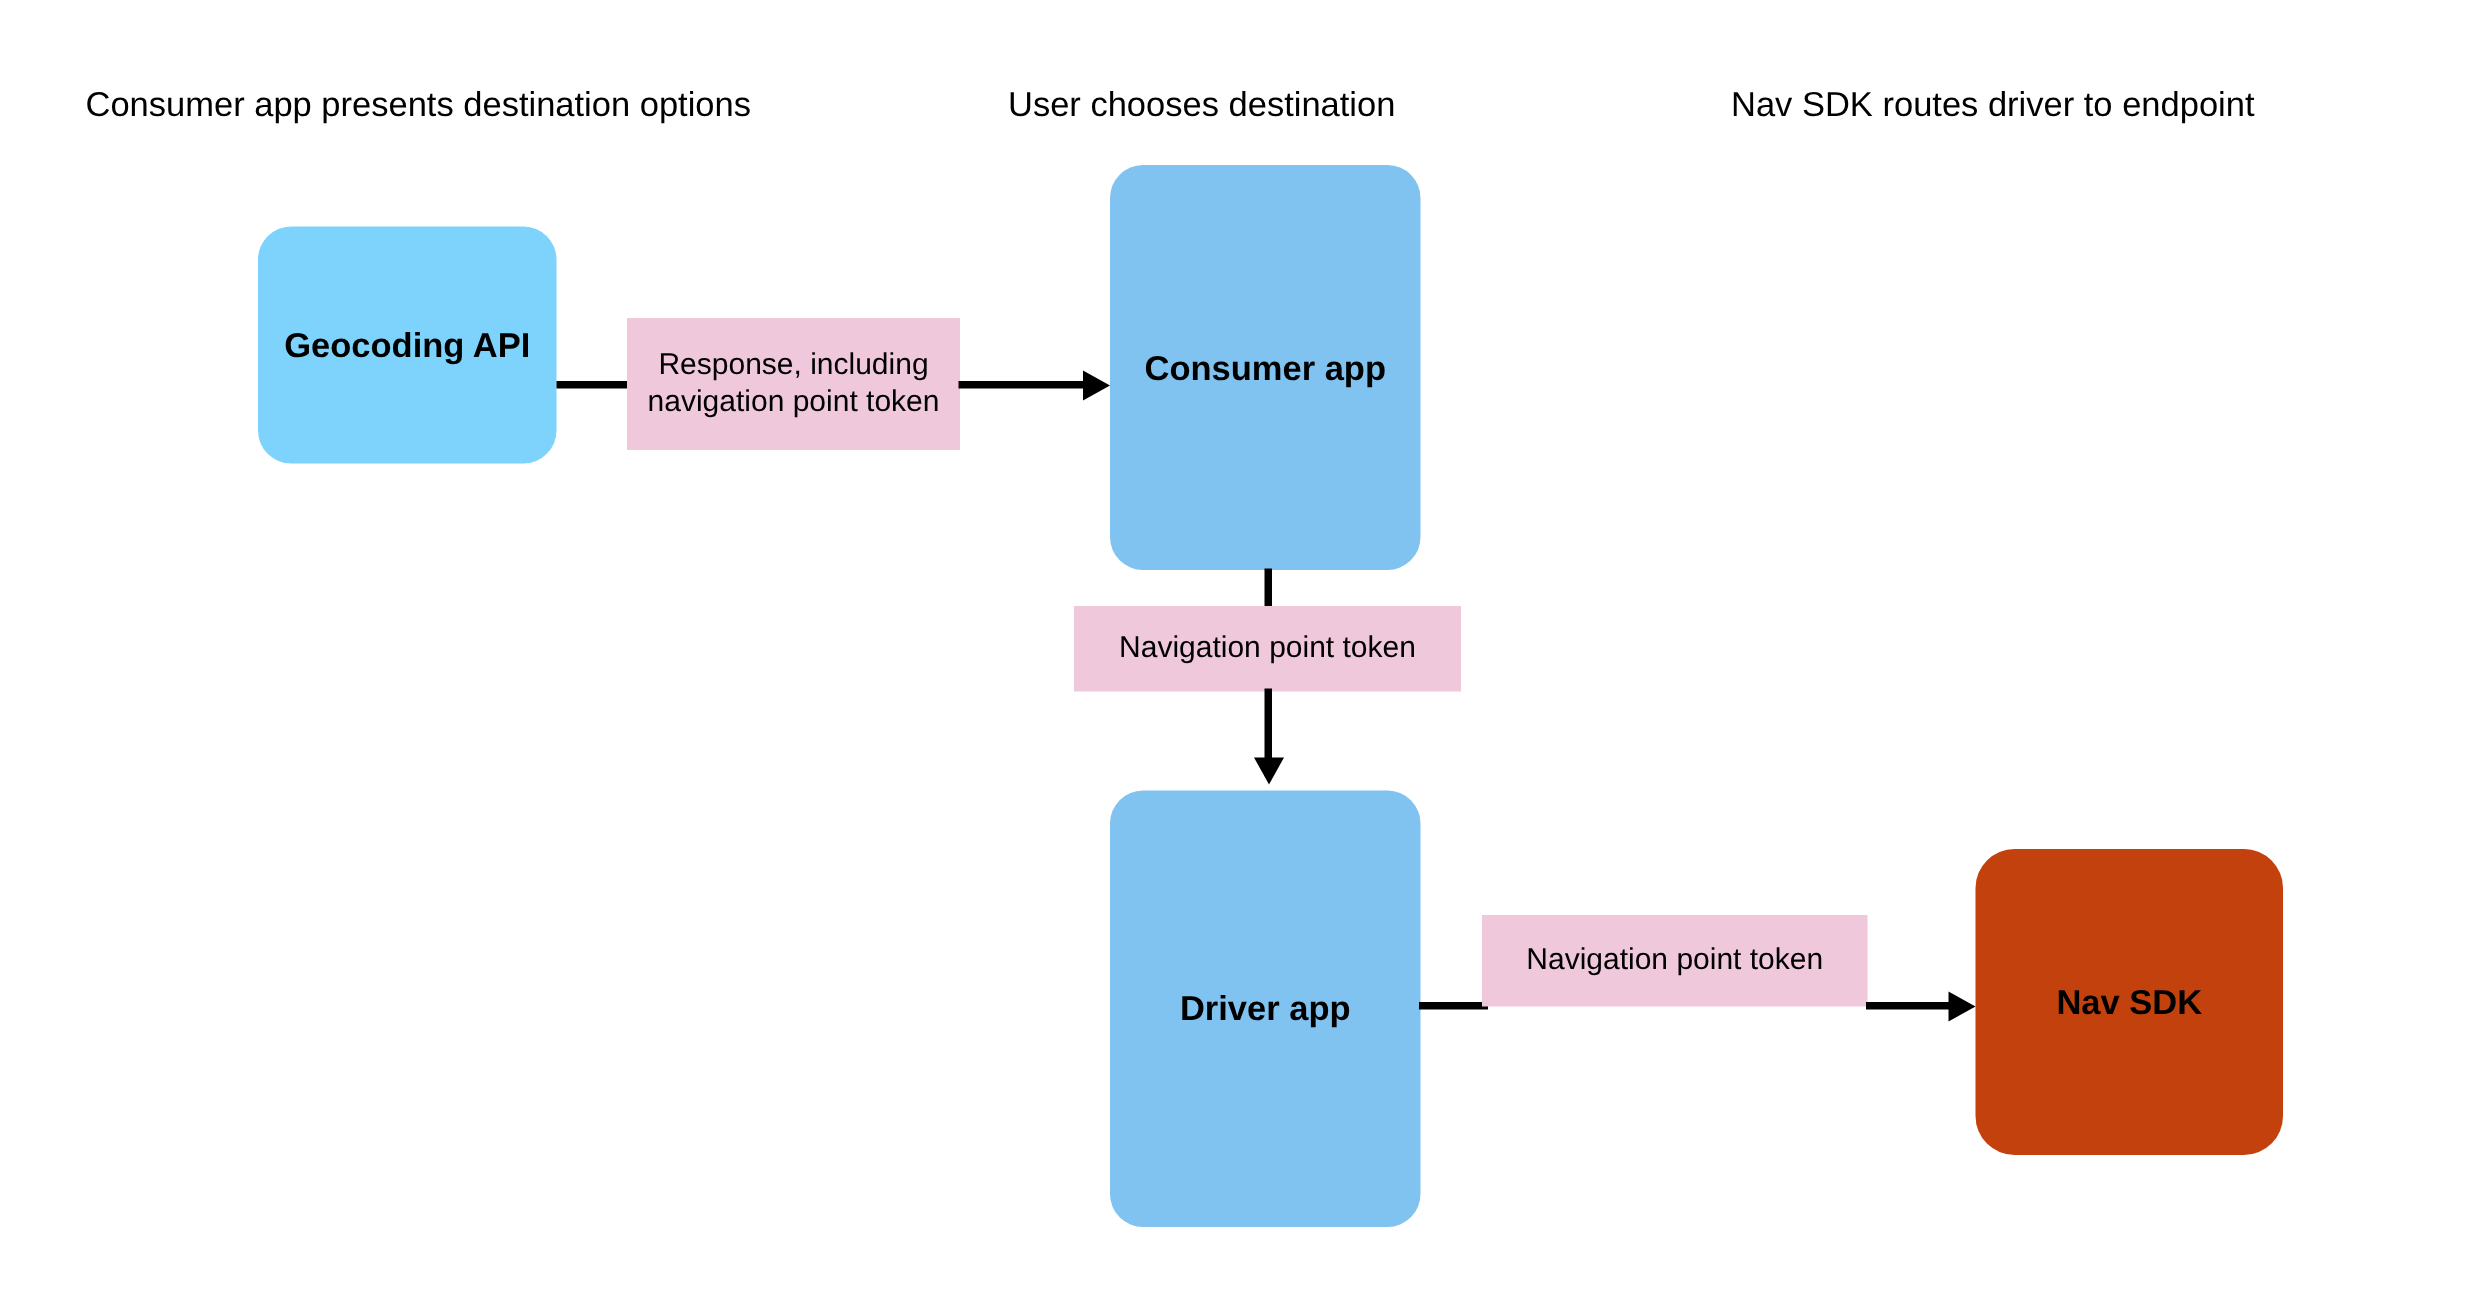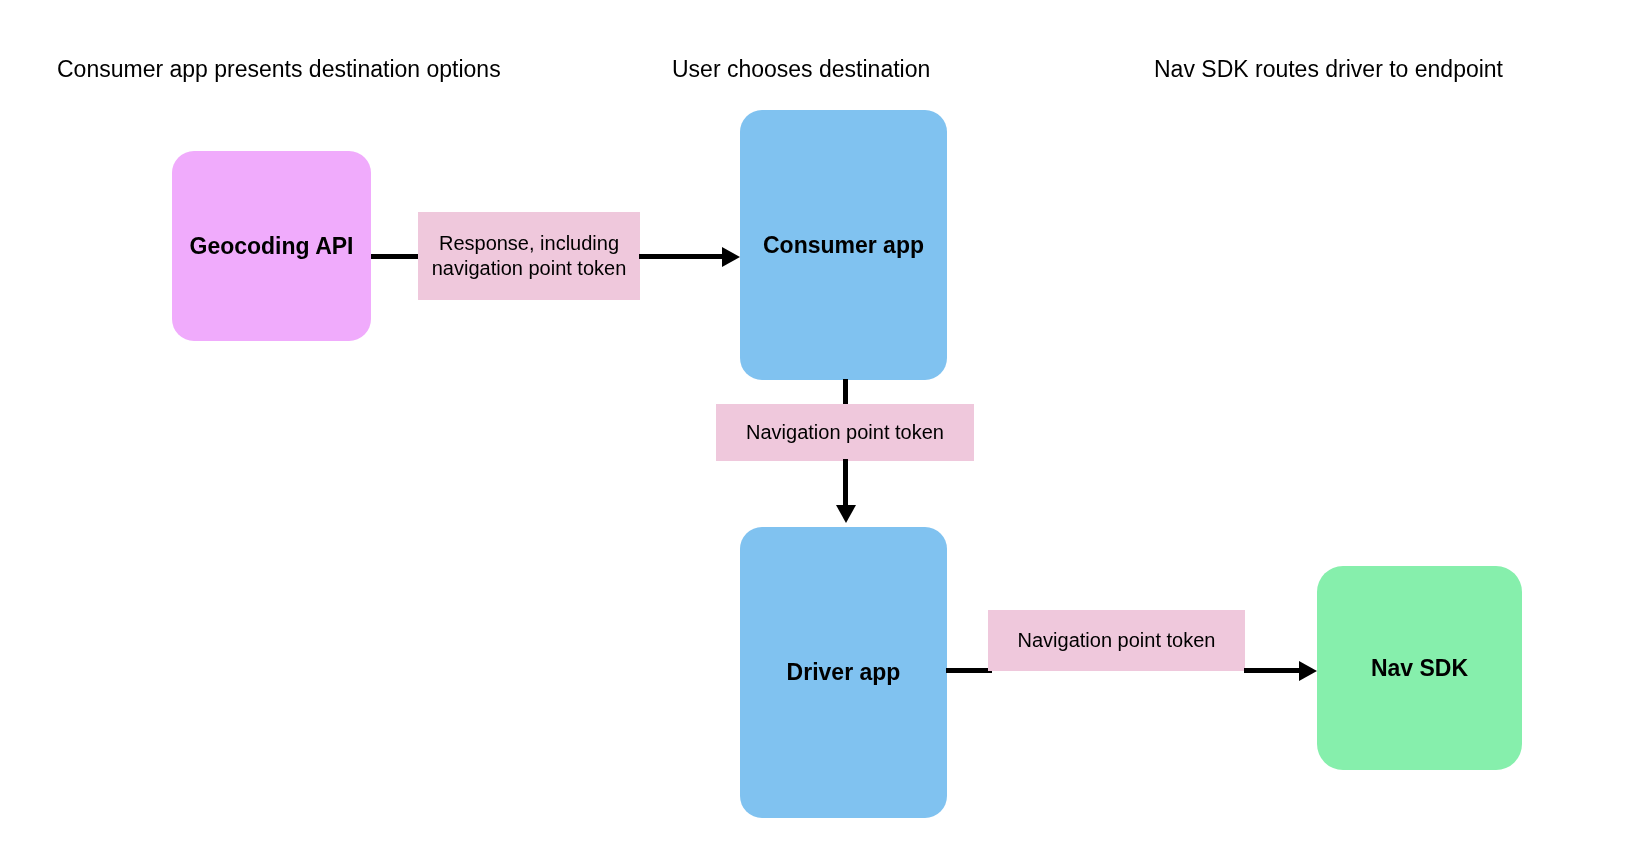--- a/index.html
+++ b/index.html
@@ -41,38 +41,38 @@
     align-items: center;
     justify-content: center;
     font-size: 23px;
     font-weight: 700;
     color: #000000;
     text-align: center;
     box-sizing: border-box;
   }
   #node-geocoding {
     left: 172px; top: 151px;
-    width: 199px; height: 190px;
-    background: #f0abfc;
+    width: 199px; height: 158px;
+    background: #7dd3fc;
   }
   #node-consumer {
     left: 740px; top: 110px;
     width: 207px; height: 270px;
     background: #80C2F0;
   }
   #node-driver {
     left: 740px; top: 527px;
     width: 207px; height: 291px;
     background: #80C2F0;
     align-items: center;
   }
   #node-navsdk {
     left: 1317px; top: 566px;
     width: 205px; height: 204px;
-    background: #86efac;
+    background: #c2410c;
     border-radius: 26px;
   }
 
   
   .edge-label {
     position: absolute;
     background: #EFC8DC;
     color: #000000;
     font-size: 20px;
     line-height: 25px;

